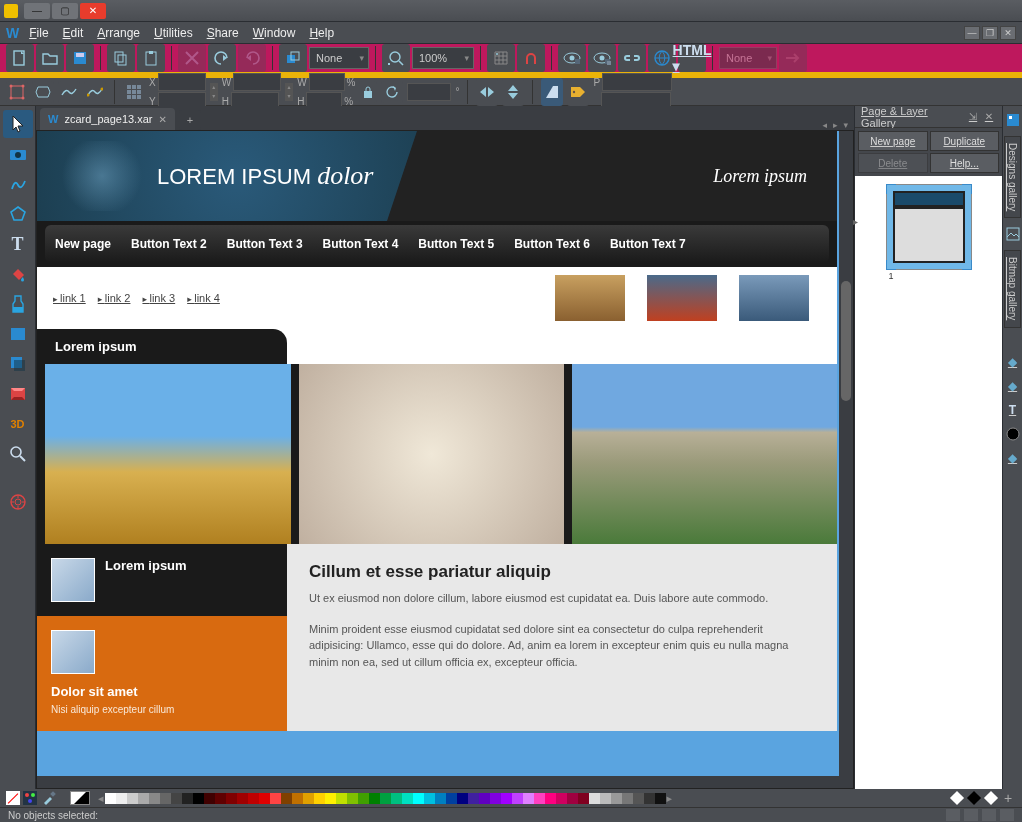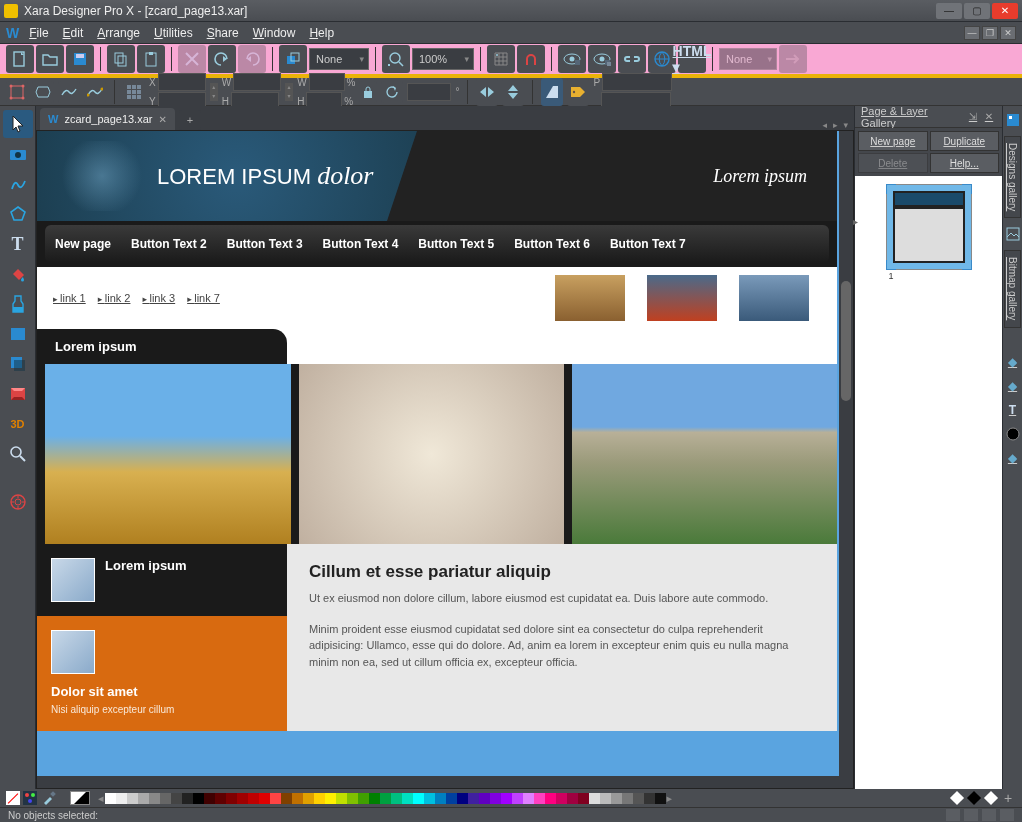--- a/index.html
+++ b/index.html
@@ -15,21 +15,21 @@
 
 
 .menubar { height: 22px; background: #4a4d52; display: flex; align-items: center; padding: 0 6px; border-bottom: 1px solid #2a2d32; }
 .menubar .w-icon { color: #2a8ad0; font-weight: bold; font-size: 14px; margin-right: 10px; }
 .menu-item { margin-right: 14px; color: #eee; font-size: 12px; text-decoration: underline; text-decoration-color: transparent; cursor: pointer; }
 .menu-item::first-letter { text-decoration: underline; }
 .menubar .spacer { flex: 1; }
 .childwinbtn { width: 16px; height: 14px; background: #6a6d72; margin-left: 2px; border: 1px solid #444; display:flex; align-items:center; justify-content:center; font-size:9px; cursor:pointer; }
 
 
-.toolbar { height: 34px; background: #f9a8d4; display: flex; align-items: center; padding: 0 6px; border-bottom: 4px solid #eab308; gap: 2px; }
+.toolbar { height: 34px; background: #be185d; display: flex; align-items: center; padding: 0 6px; border-bottom: 6px solid #eab308; gap: 2px; }
 .tbtn { width: 28px; height: 28px; background: #4a4d52; border-radius: 3px; display: flex; align-items: center; justify-content: center; cursor: pointer; color: #9dd; }
 .tbtn.disabled { opacity: 0.35; cursor: default; }
 .tsep { width: 1px; height: 24px; background: #333; margin: 0 4px; }
 .tcombo { height: 22px; background: #3a3d42; border: 1px solid #666; color: #ccc; padding: 0 20px 0 6px; font-size: 11px; display: flex; align-items: center; position: relative; cursor: pointer; }
 .tcombo::after { content: "▾"; position: absolute; right: 4px; font-size: 9px; color: #888; }
 
 
 .infobar { height: 28px; background: #4a4d52; display: flex; align-items: center; padding: 0 6px; border-bottom: 1px solid #333; gap: 4px; font-size: 10px; color: #aaa; }
 .infofield { height: 18px; width: 48px; background: #3a3d42; border: 1px solid #555; }
 .spinbtn { width: 8px; height: 18px; background: #555; display: flex; flex-direction: column; }
@@ -130,21 +130,20 @@
 .status-icons { display: flex; gap: 4px; }
 .sicon { width: 14px; height: 12px; background: #5a5d62; }
 
 svg { display: block; }
 </style>
 </head>
 <body>
 
 <div class="titlebar">
   <div class="app-icon"></div>
-  <div class="title">Xara Designer Pro X - [zcard_page13.xar]</div>
   <div class="winbtns">
     <div class="winbtn">—</div>
     <div class="winbtn">▢</div>
     <div class="winbtn close">✕</div>
   </div>
 </div>
 
 <div class="menubar">
   <span class="w-icon">W</span>
   <span class="menu-item">File</span>
@@ -510,21 +509,21 @@
           <span class="page-nav-item">Button Text 3</span>
           <span class="page-nav-item">Button Text 4</span>
           <span class="page-nav-item">Button Text 5</span>
           <span class="page-nav-item">Button Text 6</span>
           <span class="page-nav-item">Button Text 7</span>
         </div>
         <div class="breadcrumb-row">
           <span class="crumb">link 1</span>
           <span class="crumb">link 2</span>
           <span class="crumb">link 3</span>
-          <span class="crumb">link 7</span>
+          <span class="crumb">link 4</span>
           <div class="thumbs">
             <div class="thumb th1"></div>
             <div class="thumb th2"></div>
             <div class="thumb th3"></div>
           </div>
         </div>
         <div style="background:#fff;">
           <div class="tab-title">Lorem ipsum</div>
         </div>
         <div class="hero-imgs" style="padding-bottom:0;">

